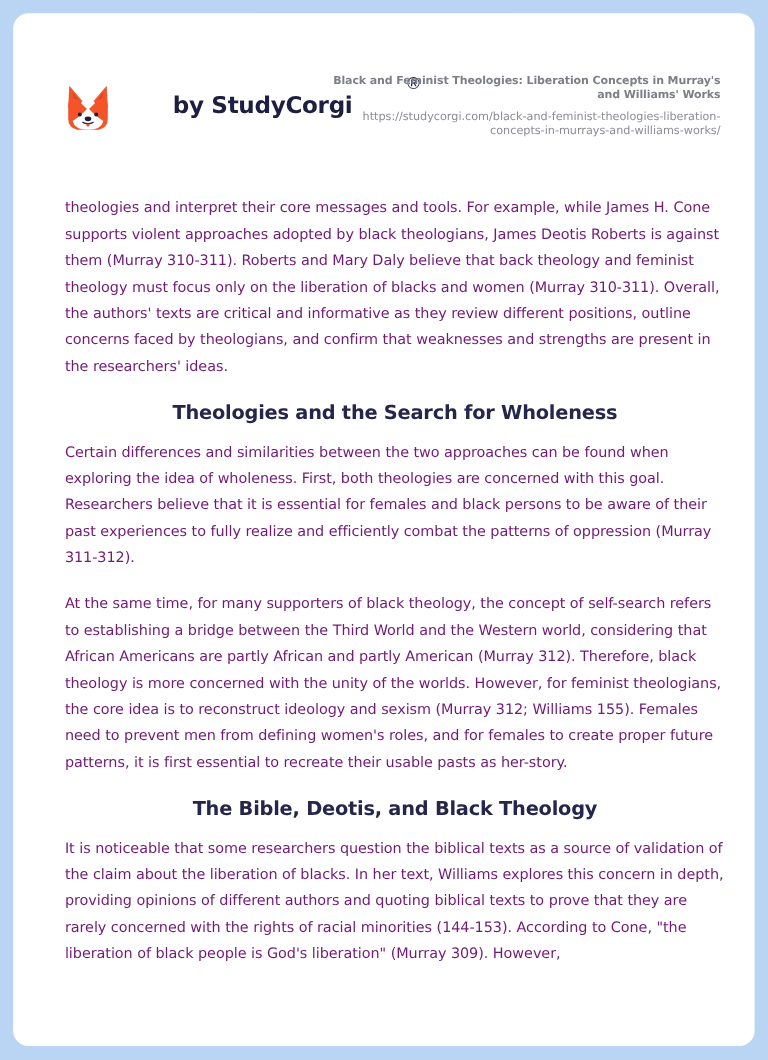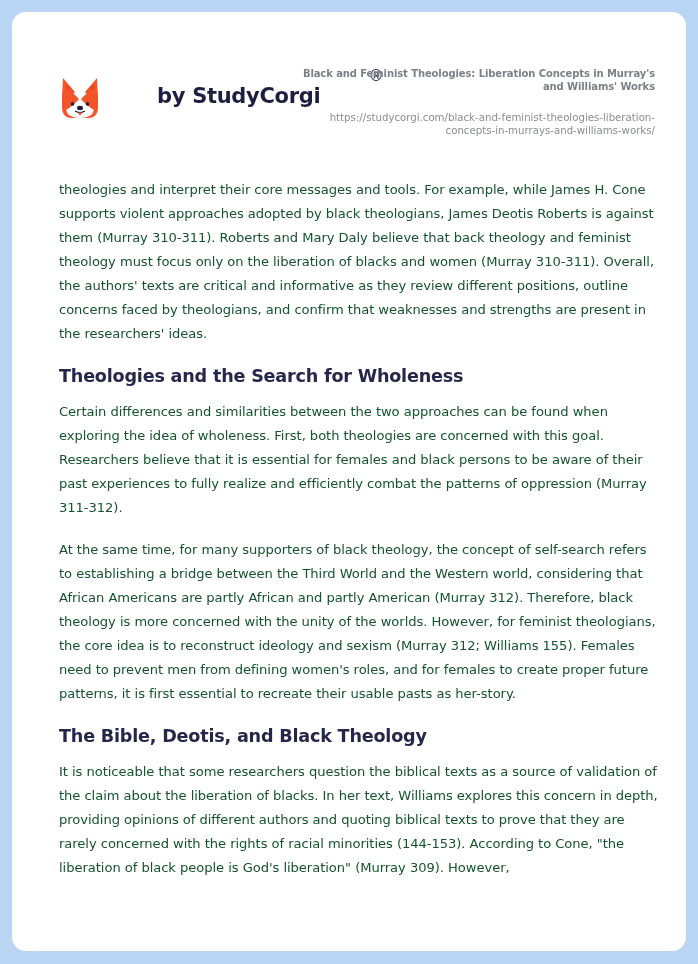--- a/index.html
+++ b/index.html
@@ -50,42 +50,43 @@
       font-size: 10px;
       line-height: 13px;
       color: #7d7f87;
       letter-spacing: -0.1px;
     }
     .meta-url {
       font-family: "DejaVu Sans", sans-serif;
       font-size: 10.2px;
       line-height: 12.5px;
       color: #8a8c93;
-      margin-top: 19px;
+      margin-top: 8px;
     }
     .content {
       position: absolute; left: 47px; top: 166px; width: 600px;
       color: #4b4d57;
     }
     .para {
       font-family: "DejaVu Sans", sans-serif;
       font-size: 13.1px;
       line-height: 24px;
       margin: 0 0 18px 0;
       letter-spacing: -0.05px;
-      color: #14532d;
+      color: #701a75;
     }
     .heading {
       font-family: "DejaVu Sans", sans-serif;
       font-weight: bold;
       font-size: 17.6px;
       line-height: 24px;
       color: #25264a;
       margin: 0 0 12px 0;
       letter-spacing: -0.2px;
+      text-align: center;
     }
   </style>
 </head>
 <body>
 
 <div class="card">
   <div class="header">
     <div class="logo">
       <span>
         <svg width="40" height="44" viewBox="0 0 40 44">

